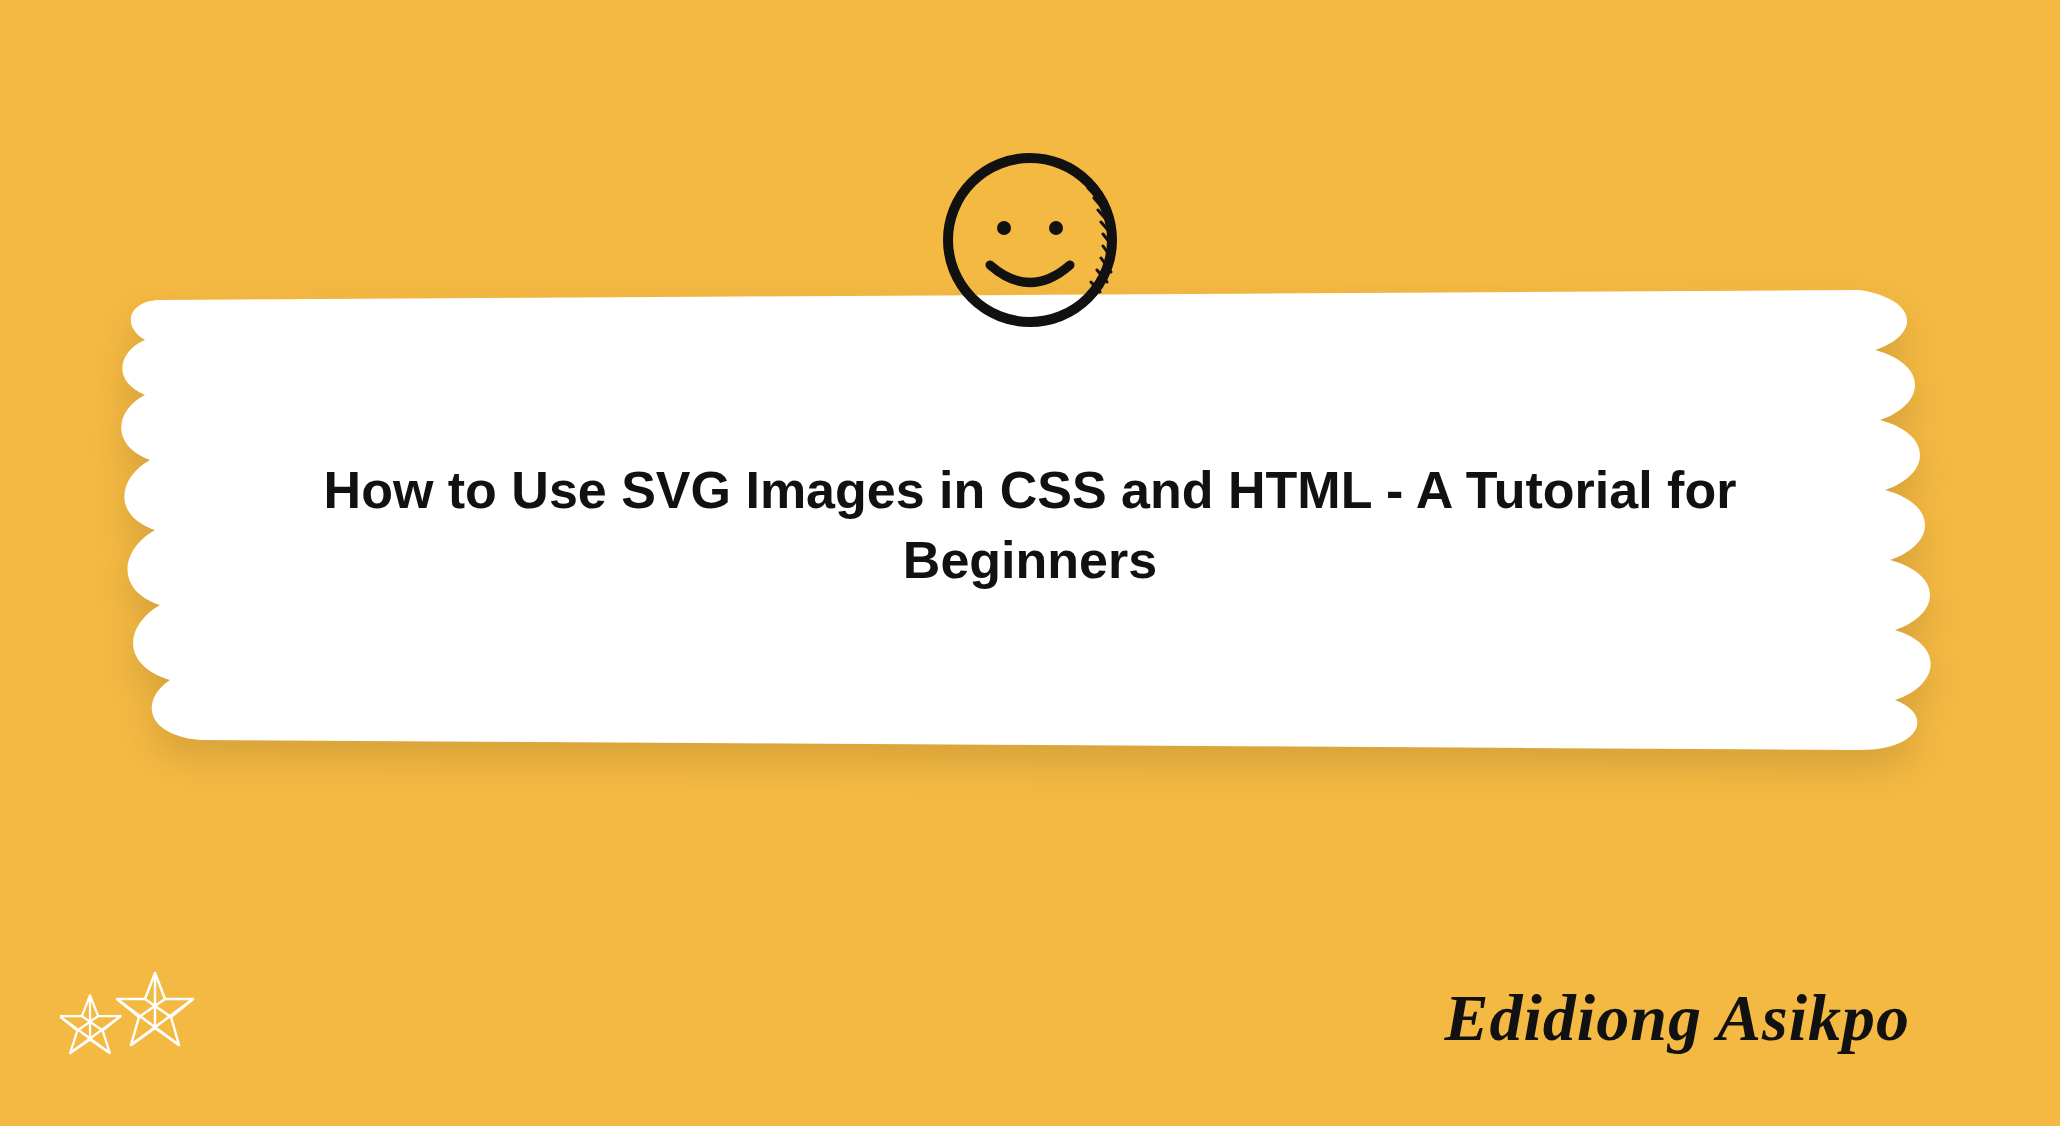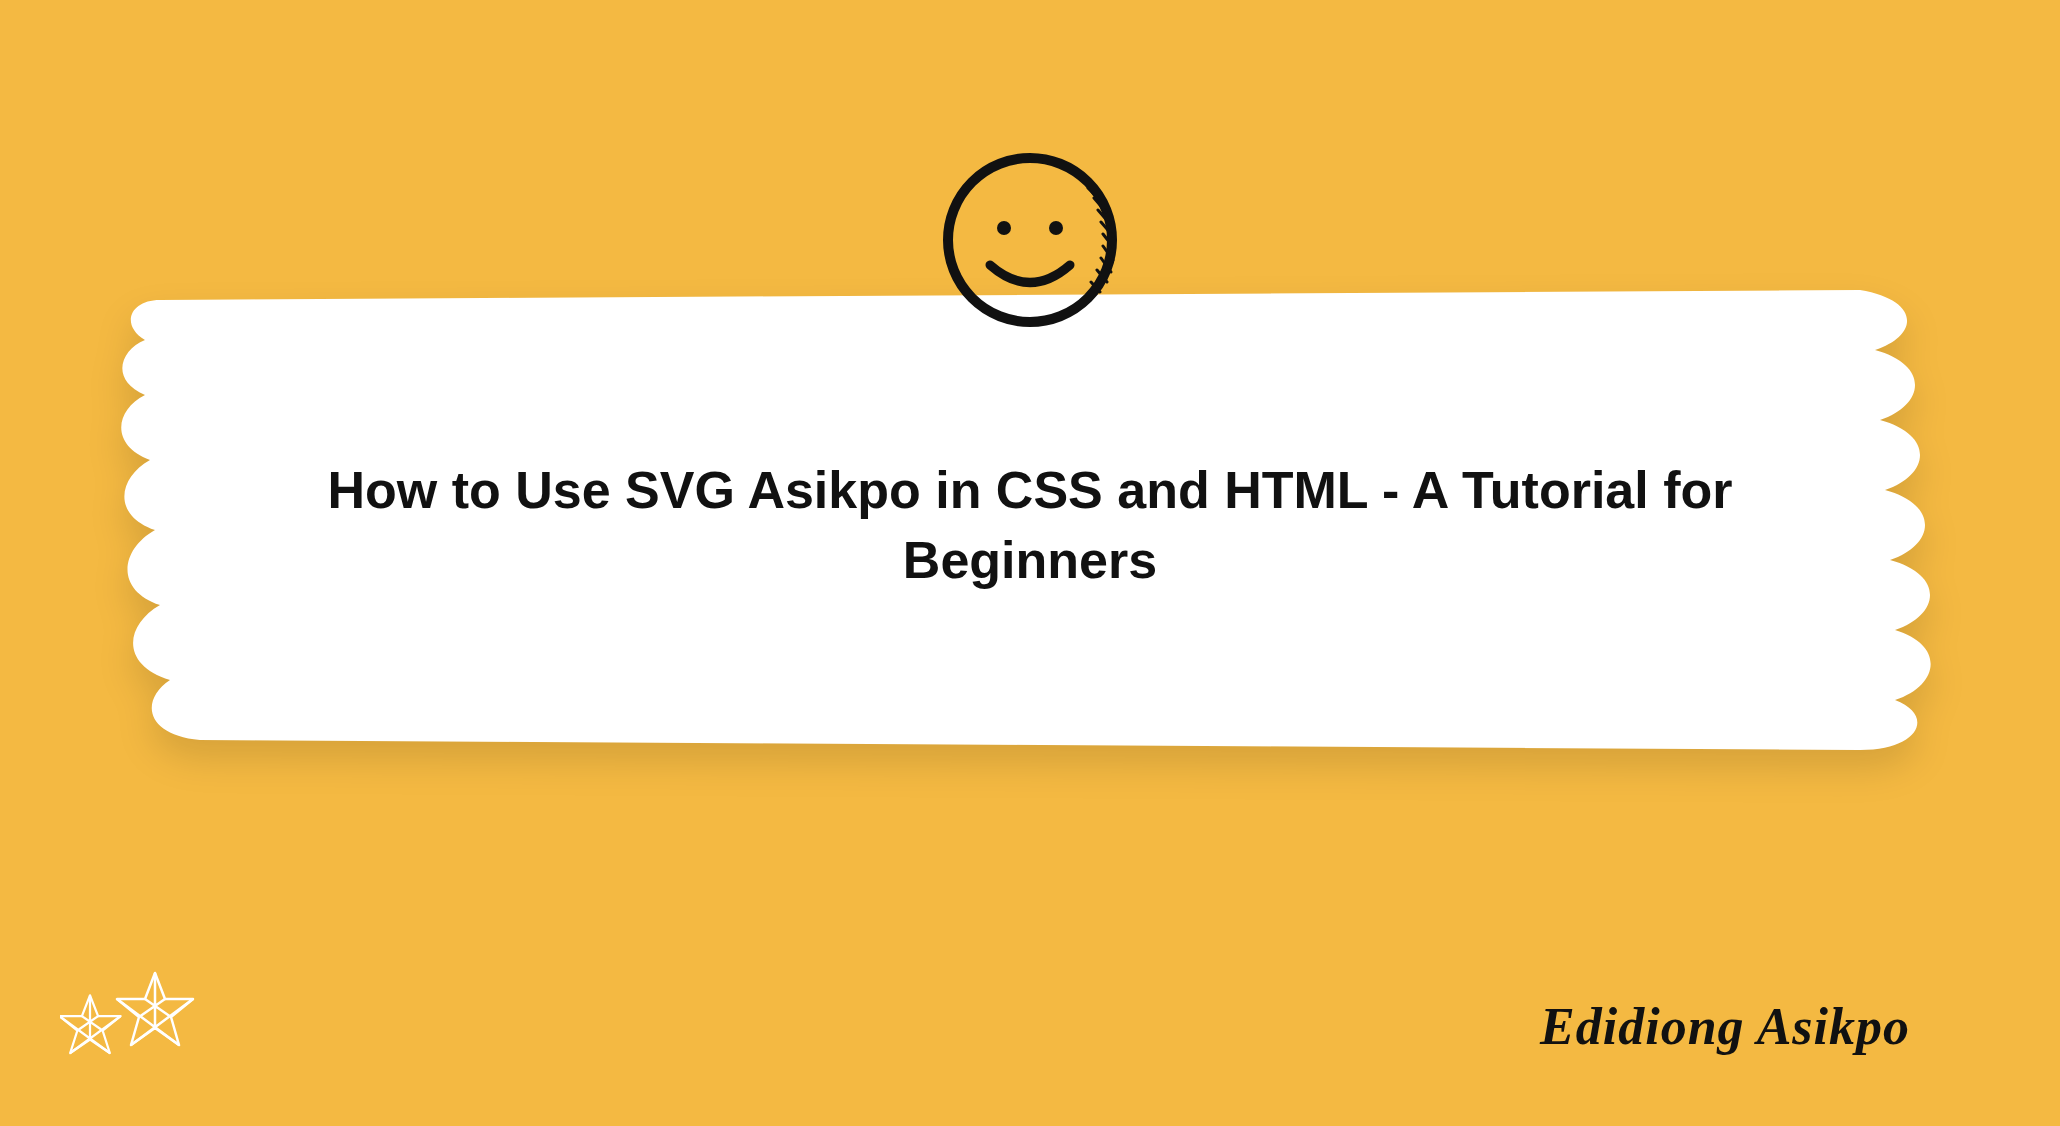--- a/index.html
+++ b/index.html
@@ -44,21 +44,21 @@
     line-height: 1.35;
     color: #111;
   }
   .author {
     position: absolute;
     right: 150px;
     bottom: 70px;
     font-family: "Brush Script MT", "Segoe Script", cursive;
     font-style: italic;
     font-weight: 700;
-    font-size: 52px;
+    font-size: 66px;
     color: #111;
     letter-spacing: 1px;
   }
   .stars {
     position: absolute;
     left: 60px;
     bottom: 50px;
     width: 170px;
     height: 110px;
   }
@@ -95,21 +95,21 @@
 
     <path d="M158 48 L170 60 M164 58 L176 72 M168 70 L180 84 M171 82 L183 96 M173 94 L184 108 M173 106 L183 120 M171 118 L181 132 M167 130 L177 142 M161 142 L170 152" stroke="#111" stroke-width="3" fill="none" stroke-linecap="round"></path>
 
     <circle cx="74" cy="88" r="7" fill="#111"></circle>
     <circle cx="126" cy="88" r="7" fill="#111"></circle>
 
     <path d="M60 125 Q100 160 140 125" fill="none" stroke="#111" stroke-width="9" stroke-linecap="round"></path>
   </svg>
 </div>
 
-<h1 class="title">How to Use SVG Asikpo in CSS and HTML - A Tutorial for Beginners</h1>
+<h1 class="title">How to Use SVG Images in CSS and HTML - A Tutorial for Beginners</h1>
 
 <div class="author">Edidiong Asikpo</div>
 
 <div class="stars">
   <svg viewBox="0 0 170 110">
     <g fill="none" stroke="#ffffff" stroke-width="2.5" stroke-linejoin="round">
 
       <g transform="translate(30,60) scale(0.9)">
         <path d="M0,-34 L9,-11 L34,-11 L14,5 L22,30 L0,15 L-22,30 L-14,5 L-34,-11 L-9,-11 Z"></path>
         <path d="M0,-34 L0,15 M-34,-11 L22,30 M34,-11 L-22,30 M-9,-11 L14,5 M9,-11 L-14,5"></path>

